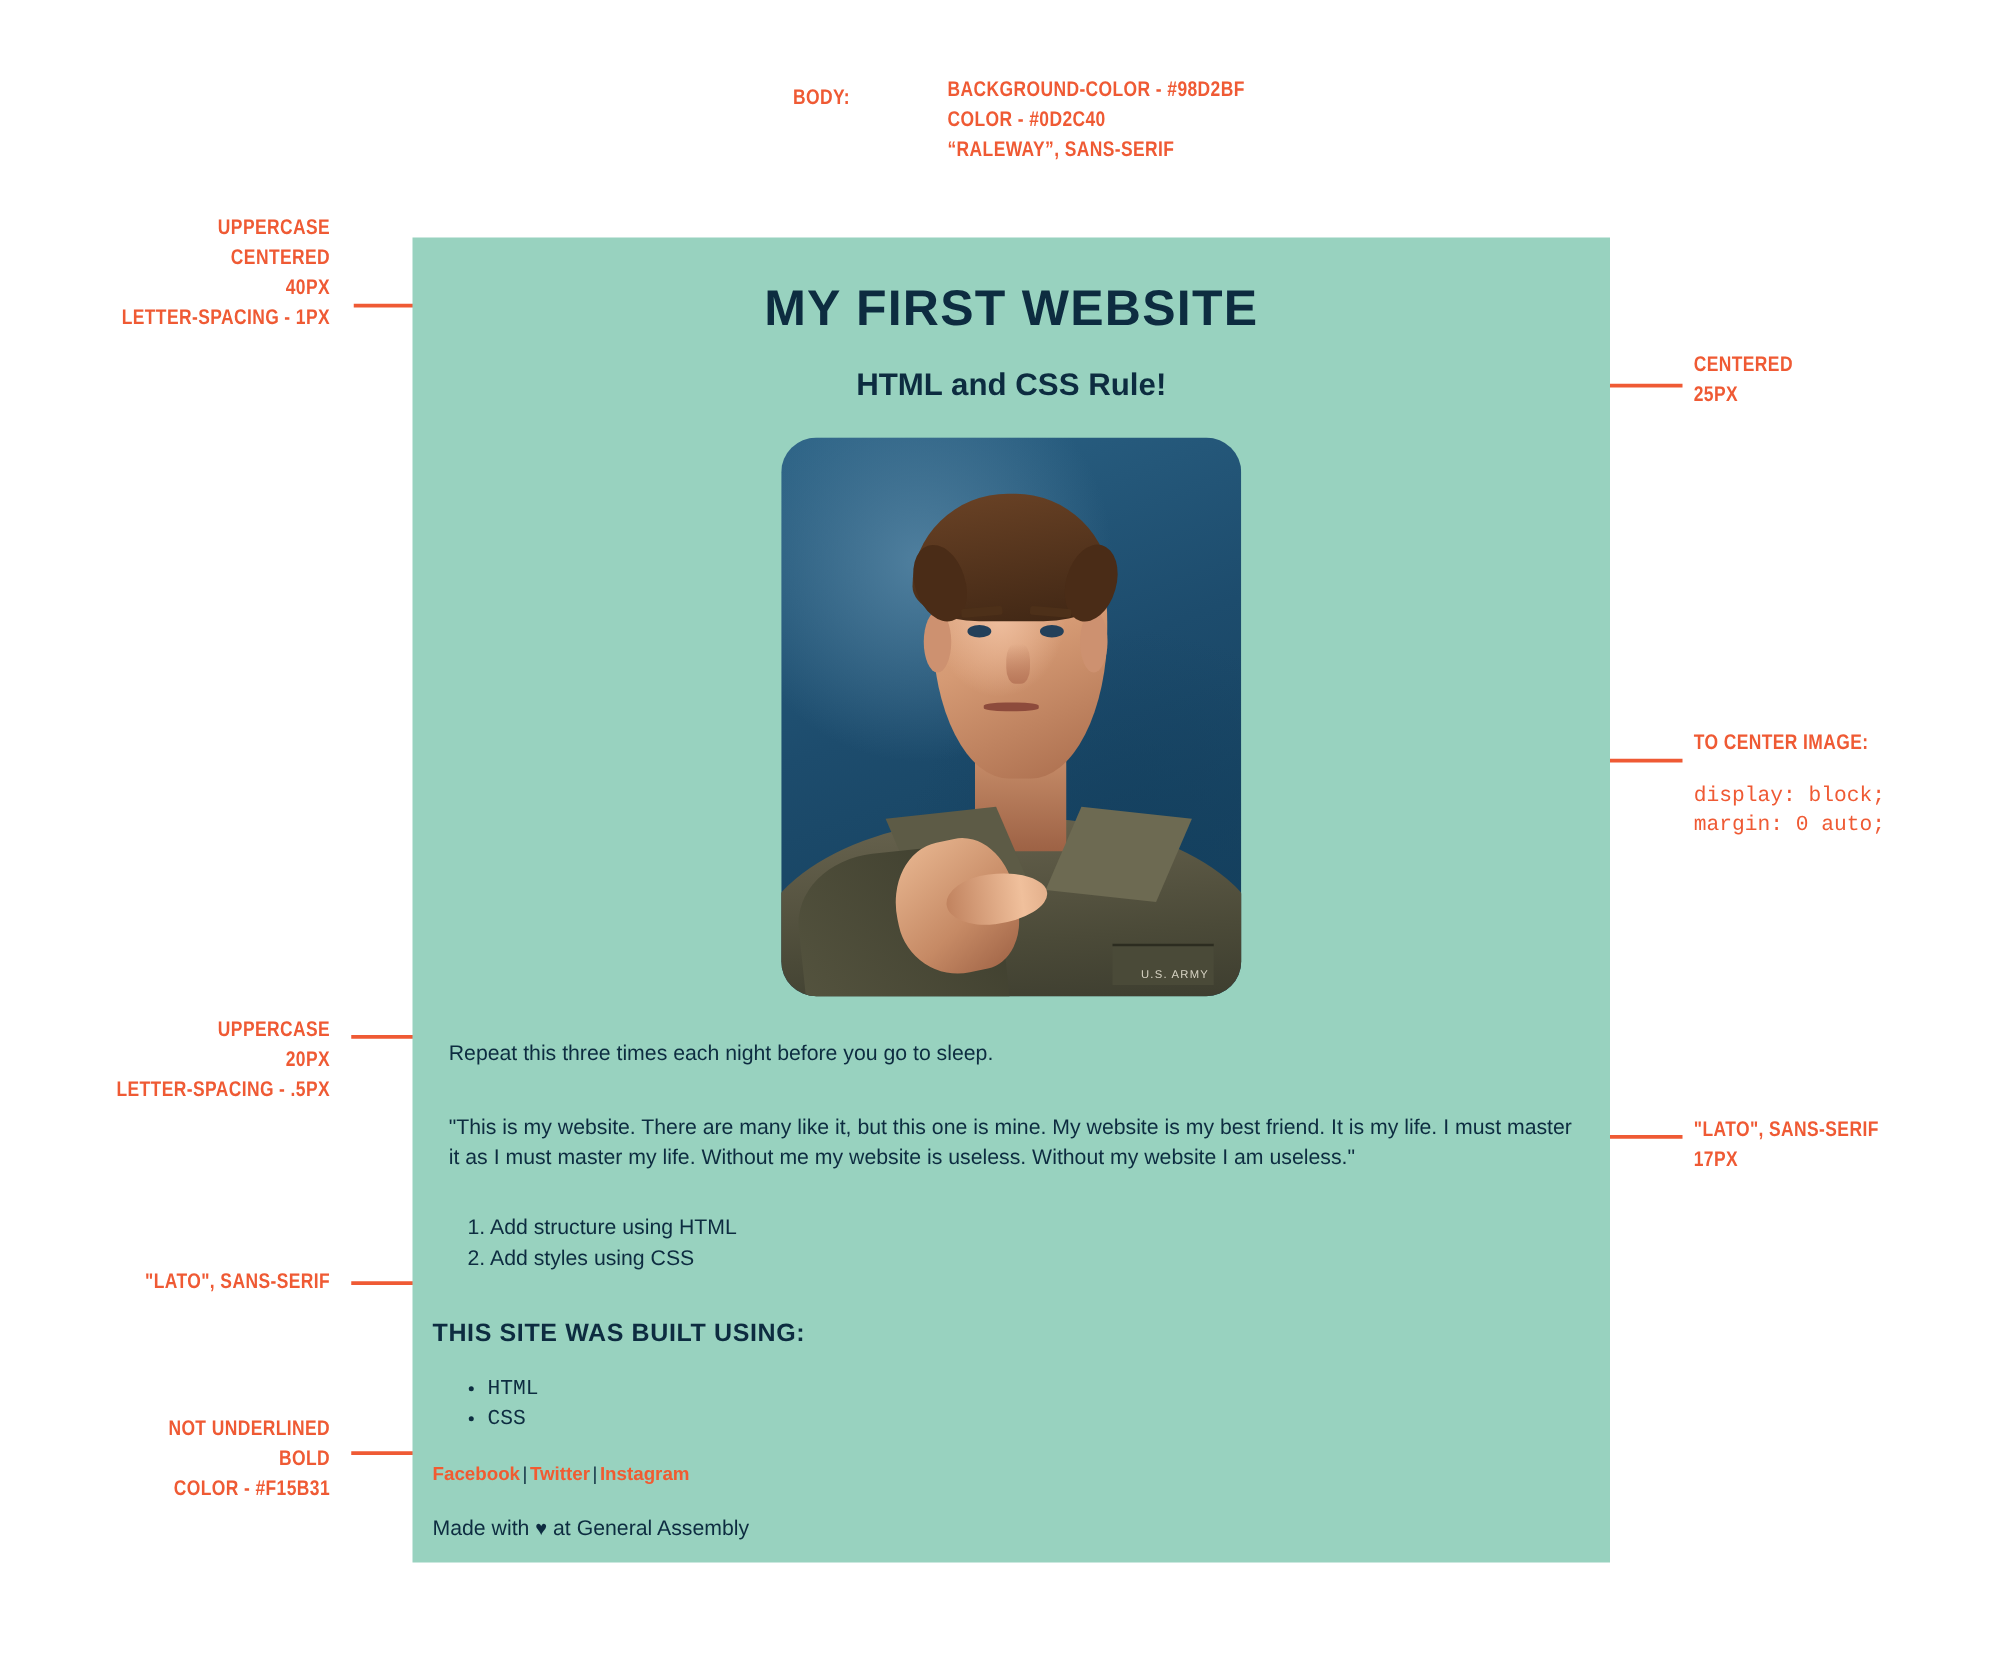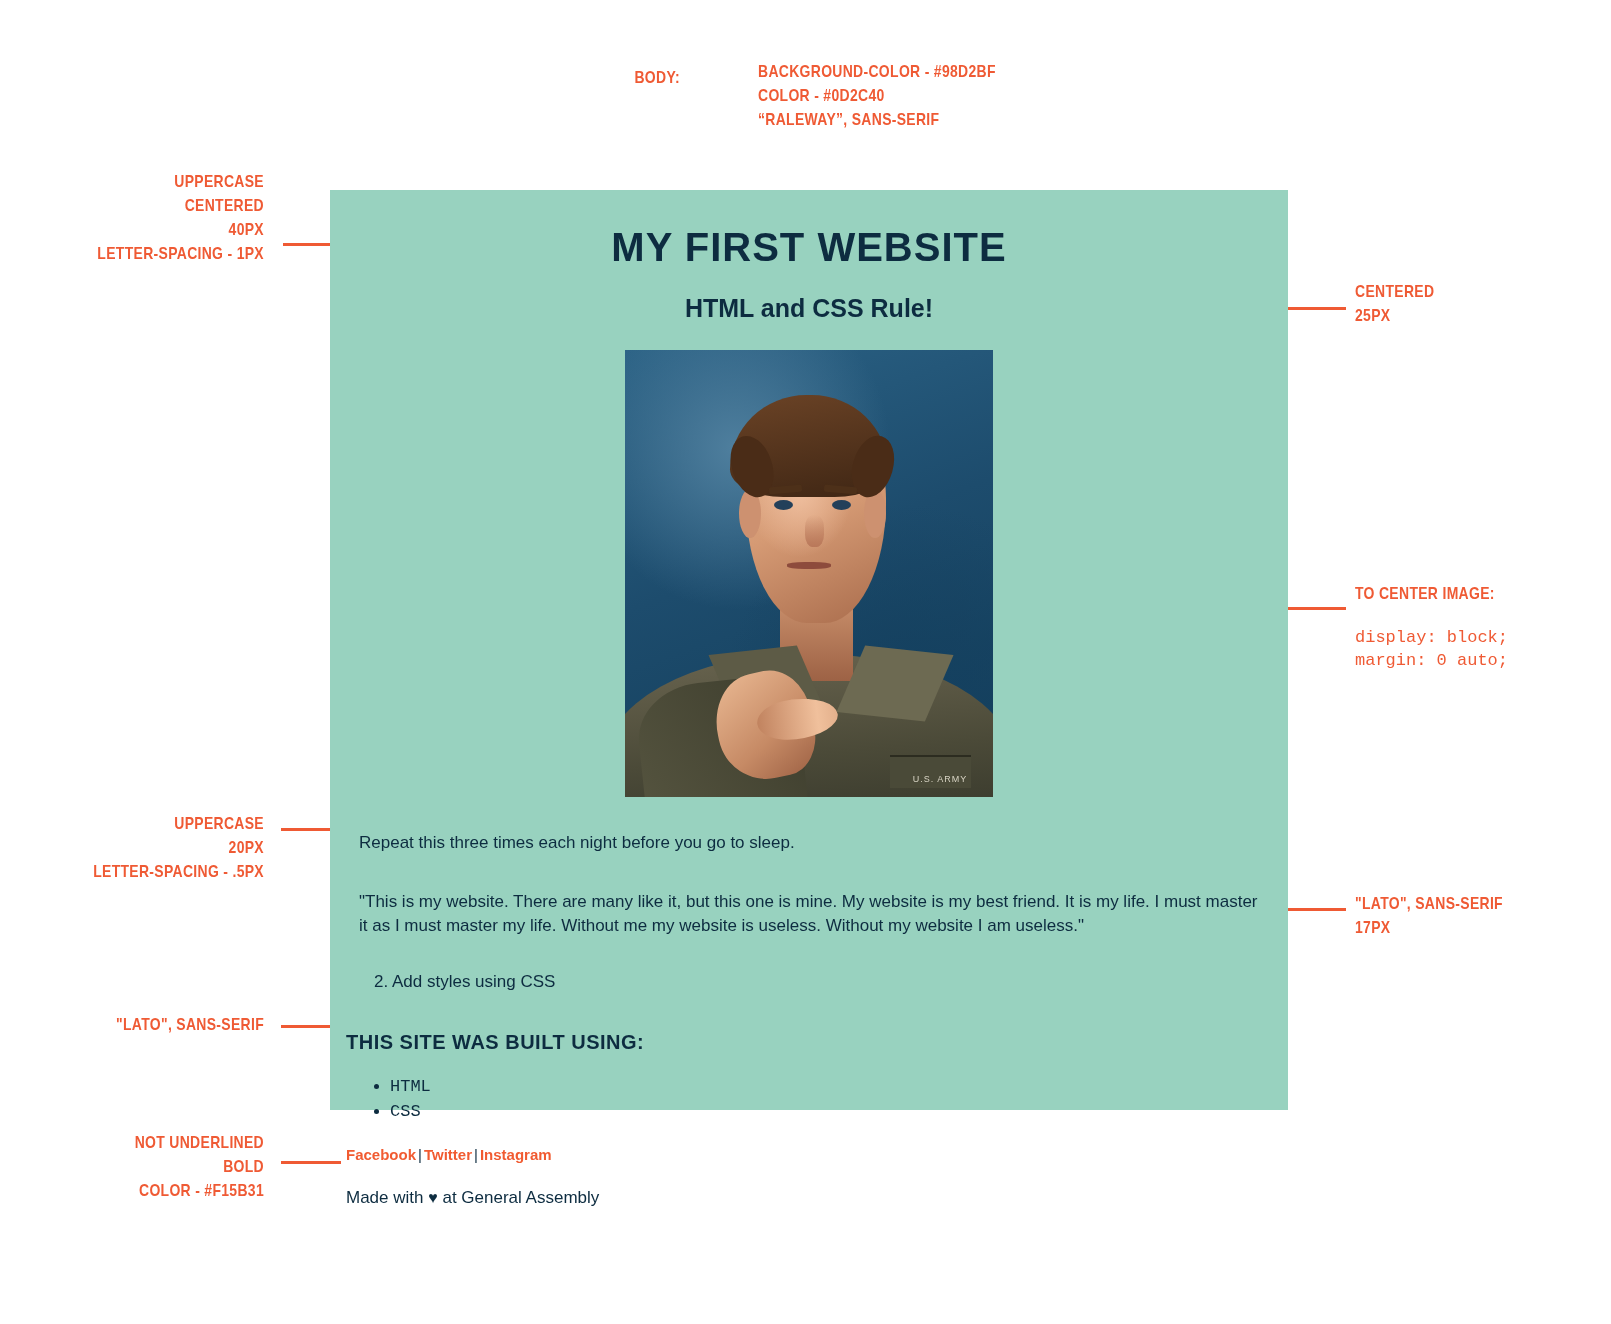--- a/index.html
+++ b/index.html
@@ -46,21 +46,21 @@
     height: 3px;
     background: #ef5a34;
   }
 
   
   #page {
     position: absolute;
     left: 330px;
     top: 190px;
     width: 958px;
-    height: 920px;
+    height: 1060px;
     background: #98d2bf;
     color: #0d2c40;
     box-sizing: border-box;
     padding: 0 8px;
   }
   #page h1 {
     margin: 0;
     padding-top: 33px;
     text-align: center;
     text-transform: uppercase;
@@ -87,20 +87,21 @@
   }
   .photo {
     position: relative;
     width: 100%;
     height: 100%;
     overflow: hidden;
     background:
       radial-gradient(ellipse 70% 60% at 30% 22%, #4f7f9e 0%, rgba(79,127,158,0) 60%),
       radial-gradient(ellipse 80% 70% at 78% 80%, #14405f 0%, rgba(20,64,95,0) 65%),
       linear-gradient(160deg, #2b6285 0%, #1d4c6d 45%, #123c58 100%);
+    border-radius: 28px;
   }
   
   .photo .torso {
     position: absolute;
     left: -6%;
     bottom: -8%;
     width: 112%;
     height: 40%;
     background: linear-gradient(175deg, #6a6550 0%, #4b4a38 55%, #35362a 100%);
     border-radius: 48% 48% 0 0 / 62% 62% 0 0;
@@ -379,20 +380,21 @@
         <div class="patch"></div>
         <div class="patch-txt">U.S. ARMY</div>
       </div>
     </div>
 
     <div class="body">
       <p>Repeat this three times each night before you go to sleep.</p>
       <p>"This is my website. There are many like it, but this one is mine. My website is my best friend. It is my life. I must master it as I must master my life. Without me my website is useless. Without my website I am useless."</p>
 
       <ol>
+        <li>1. Add structure using HTML</li>
         <li>2. Add styles using CSS</li>
       </ol>
 
       <h3>THIS SITE WAS BUILT USING:</h3>
       <ul>
         <li>HTML</li>
         <li>CSS</li>
       </ul>
 
       <div class="links">

